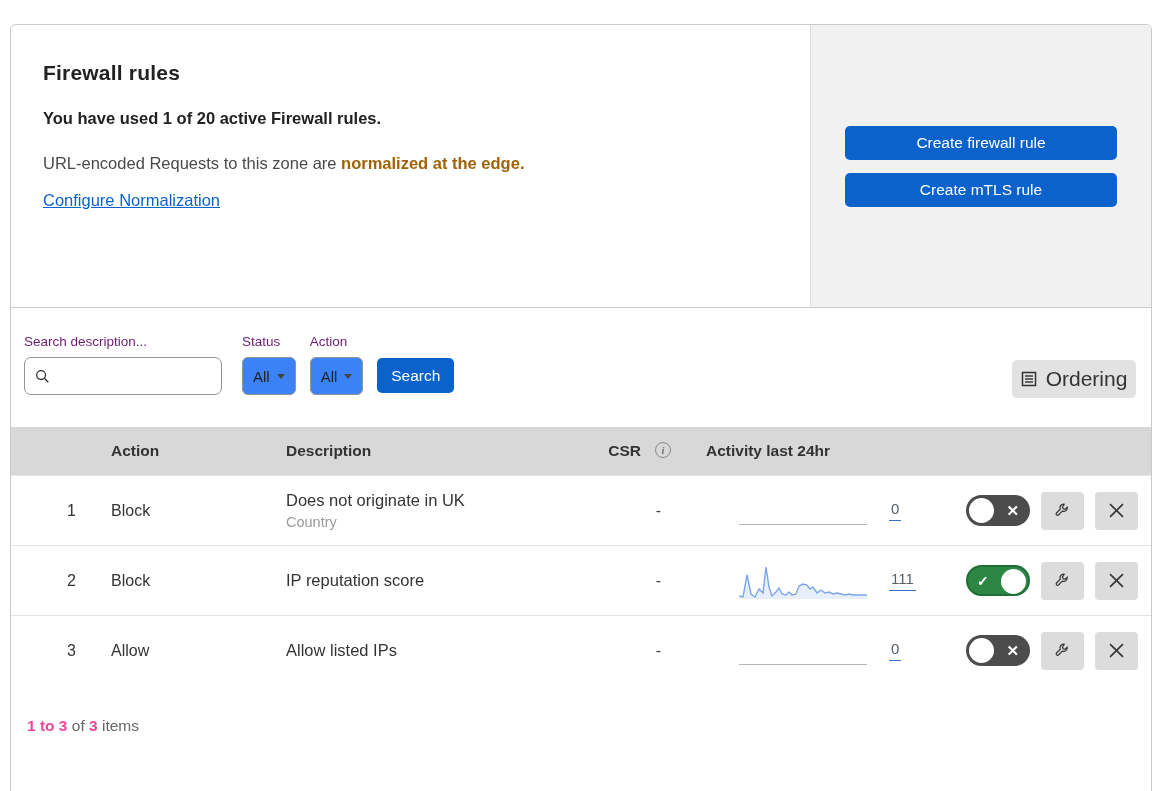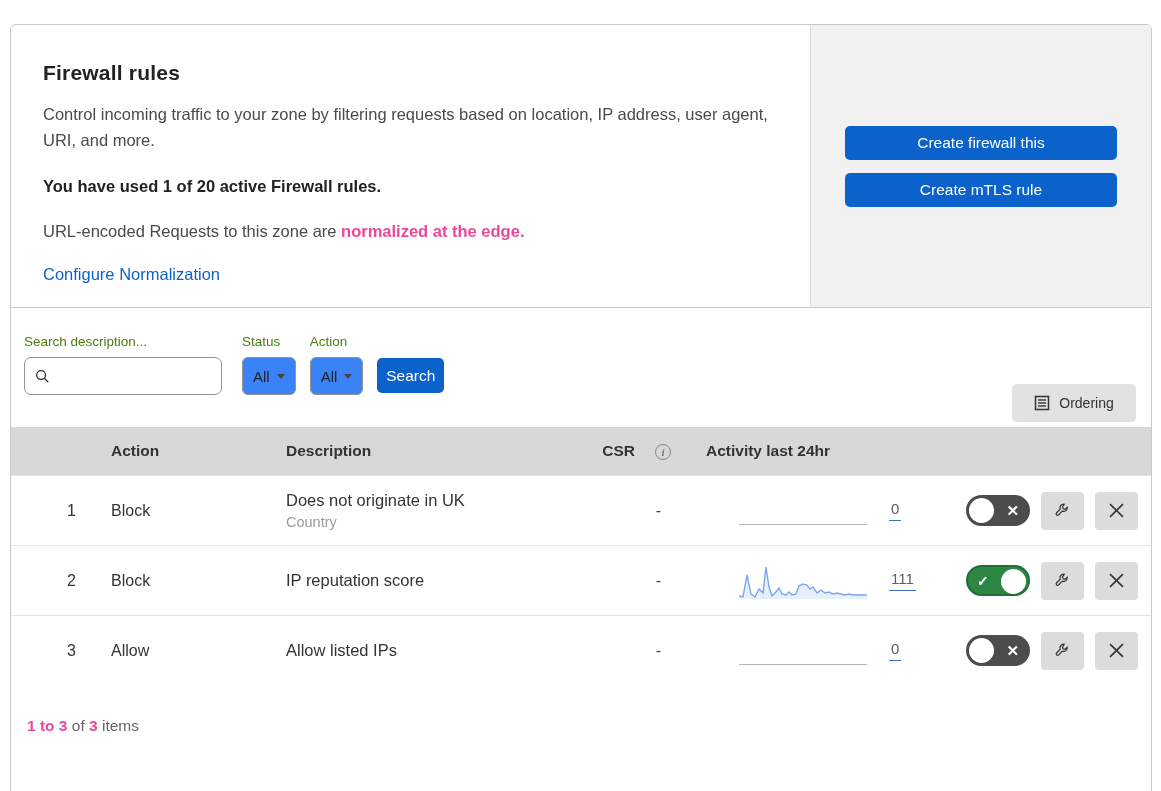--- a/index.html
+++ b/index.html
@@ -8,62 +8,62 @@
     position:absolute; left:10px; top:24px; width:1142px; height:775px;
     border:1px solid #c9c9c9; border-radius:6px; background:#fff; overflow:hidden;
   }
   
   .top { display:flex; height:283px; border-bottom:1px solid #c9c9c9; }
   .top-left { flex:1; padding:36px 32px 0 32px; }
   .page-title { font-size:21px; font-weight:700; color:#222; letter-spacing:.2px; }
   .desc { margin-top:16px; font-size:16.5px; line-height:1.58; color:#4a4a4a; max-width:740px; }
   .usage { margin-top:24px; font-size:16.5px; font-weight:700; color:#222; }
   .norm { margin-top:26px; font-size:16.5px; color:#4a4a4a; }
-  .norm b { color:#ec4899; }
-  .norm-link { display:inline-block; margin-top:24px; font-size:16.5px; color:#0b62cb; cursor:pointer; }
+  .norm b { color:#a16207; }
+  .norm-link { display:inline-block; margin-top:18px; font-size:16.5px; color:#0b62cb; text-decoration:underline; cursor:pointer; }
   .top-right {
     width:341px; background:#f1f1f2; border-left:1px solid #dcdcdc;
     display:flex; flex-direction:column; justify-content:center; gap:13px; padding:0 34px; margin-top:-36px;
     padding-top:36px;
   }
   .btn-primary {
     display:block; width:100%; height:34px; background:#0b62cb; border:none; border-radius:5px;
     color:#fff; font-size:15.5px; font-family:inherit; cursor:pointer;
   }
   
   .filters { position:relative; height:119px; padding:26px 13px 0 13px; }
   .filter-cols { display:flex; align-items:flex-end; gap:14px; }
   .fcol { display:flex; flex-direction:column; gap:8px; }
-  .flabel { font-size:13.5px; color:#4d7c0f; }
+  .flabel { font-size:13.5px; color:#701a75; }
   .search-box {
     width:198px; height:38px; border:1px solid #949494; border-radius:7px; background:#fff;
     display:flex; align-items:center; padding:0 10px; gap:8px;
   }
   .search-box input { border:none; outline:none; flex:1; font-size:15px; font-family:inherit; background:transparent; }
   .select-box {
     height:38px; border:1px solid #949494; border-radius:6px; background:#3b82f6;
     display:flex; align-items:center; justify-content:center; gap:7px; padding:0 10px;
     font-size:15px; color:#222; cursor:pointer;
   }
   .caret { width:0; height:0; border-left:4.5px solid transparent; border-right:4.5px solid transparent; border-top:5.5px solid #444; }
-  .btn-search { width:67px; height:35px; margin-bottom:2px; }
+  .btn-search { width:77px; height:35px; margin-bottom:2px; }
   .btn-ordering {
     position:absolute; right:15px; top:52px; width:124px; height:38px;
-    background:#e2e2e2; border:none; border-radius:5px; color:#333; font-size:14px; font-family:inherit;
-    display:flex; align-items:center; justify-content:center; gap:9px; cursor:pointer;margin-top:24px;
+    background:#e2e2e2; border:none; border-radius:5px; color:#333; font-size:21px; font-family:inherit;
+    display:flex; align-items:center; justify-content:center; gap:9px; cursor:pointer;
   }
   
   .tbl-header, .tbl-row {
     display:grid; grid-template-columns:90px 175px 315px 80px 265px 1fr; align-items:center;
   }
   .tbl-header { height:48px; background:#d8d8d8; font-size:15.5px; font-weight:700; color:#333; }
   .col-idx { justify-self:end; padding-right:25px; }
   .col-action { padding-left:10px; }
   .col-desc { padding-left:10px; }
-  .col-csr { justify-self:end; display:flex; align-items:flex-end; gap:20px; }
+  .col-csr { justify-self:end; display:flex; align-items:flex-start; gap:14px; }
   .col-activity { padding-left:35px; }
   .info-badge {
     width:16px; height:16px; border:1px solid #8a8a8a; border-radius:50%; color:#777;
     font-size:11px; display:inline-flex; align-items:center; justify-content:center; font-style:italic; font-family:"Liberation Serif", serif;
   }
   .tbl-row { height:70px; border-top:1px solid #e4e4e4; font-size:16px; }
   .tbl-row:last-of-type { border-bottom:1px solid #e4e4e4; }
   .rule-title { font-size:16.5px; color:#333; }
   .rule-fields { font-size:14.5px; color:#9b9b9b; margin-top:4px; }
   .csr-val { justify-self:end; padding-right:10px; color:#444; }
@@ -93,27 +93,26 @@
   .help-caret { width:0; height:0; border-top:5.5px solid transparent; border-bottom:5.5px solid transparent; border-left:7px solid #0b62cb; }
 </style>
 </head>
 <body>
 
 <div class="card">
 
   <div class="top">
     <div class="top-left">
       <div class="page-title">Firewall rules</div>
-      <div class="desc">Control incoming traffic to your zone by filtering requests based on location, IP address, user agent, URI, and more.</div>
       <div class="usage">You have used 1 of 20 active Firewall rules.</div>
       <div class="norm"><span>URL-encoded Requests to this zone are </span><b>normalized at the edge.</b></div>
       <a class="norm-link">Configure Normalization</a>
     </div>
     <div class="top-right">
-      <button class="btn-primary">Create firewall this</button>
+      <button class="btn-primary">Create firewall rule</button>
       <button class="btn-primary">Create mTLS rule</button>
     </div>
   </div>
 
   <div class="filters">
     <div class="filter-cols">
       <div class="fcol" style="margin-right:6px;">
         <div class="flabel">Search description...</div>
         <div class="search-box">
           <span style="display:inline-flex;">

